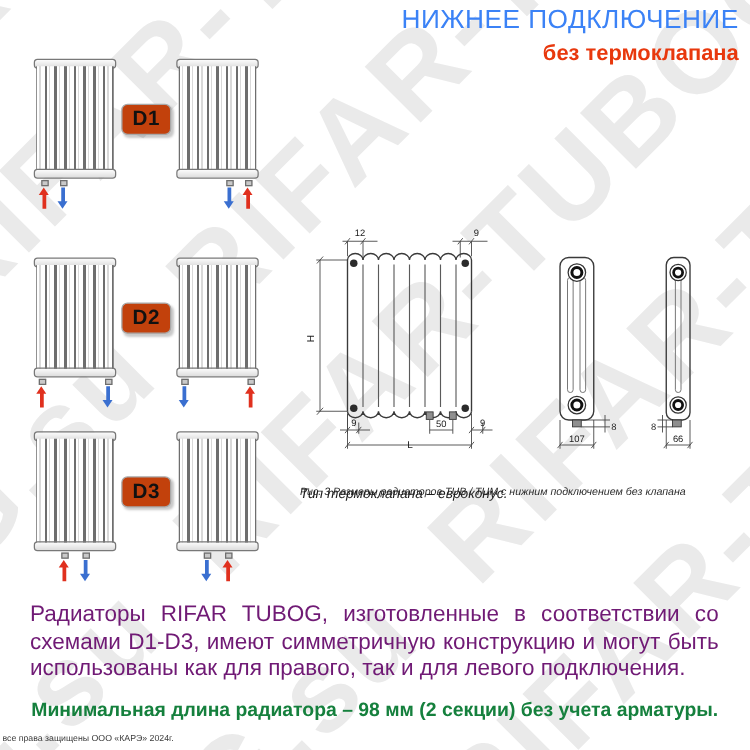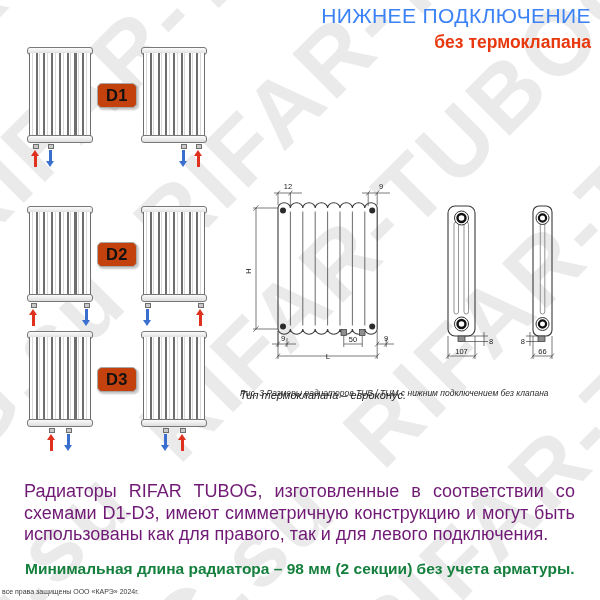--- a/index.html
+++ b/index.html
@@ -13,21 +13,21 @@
            color:var(--watermark-gray,#eaeaea);white-space:nowrap;text-align:center;}
   .wm-line:nth-child(2n){transform:translateX(-140px);}
   .content{position:relative;z-index:1;}
   
   .header{position:absolute;top:4px;right:9px;text-align:right;}
   .header .title{font-size:21px;font-weight:400;letter-spacing:.4px;color:#3b82f6;}
   .header .subtitle{margin-top:4px;font-size:17.5px;font-weight:700;color:var(--accent-red,#e8380d);}
   
   .scheme-row{position:absolute;left:28px;width:178px;height:96px;
               display:flex;justify-content:space-between;align-items:center;}
-  .row-d1{top:47px}.row-d2{top:206px}.row-d3{top:331px}
+  .row-d1{top:47px}.row-d2{top:206px}.row-d3{top:345px}
   .radiator{position:relative;width:64px;height:96px;}
   .rad-bar{position:absolute;left:-1px;right:-1px;height:8px;box-sizing:border-box;
            background:linear-gradient(#fbfbfb,#ddd);border:1px solid #787878;border-radius:3px;}
   .rad-bar.top{top:0}.rad-bar.bottom{bottom:0}
   .rad-tubes{position:absolute;top:6px;bottom:6px;left:1px;right:1px;
      background:repeating-linear-gradient(to right,
        #6e6e6e 0px,#6e6e6e 1px,#ffffff 1px,#ffffff 2.6px,#d9d9d9 2.6px,#d9d9d9 3.6px,
        #ffffff 3.6px,#ffffff 6.75px,#6e6e6e 6.75px,#6e6e6e 7.75px);}
   .flow{position:absolute;bottom:-24px;display:flex;gap:6px;}
   .flow-left{left:3px}.flow-right{right:3px}

